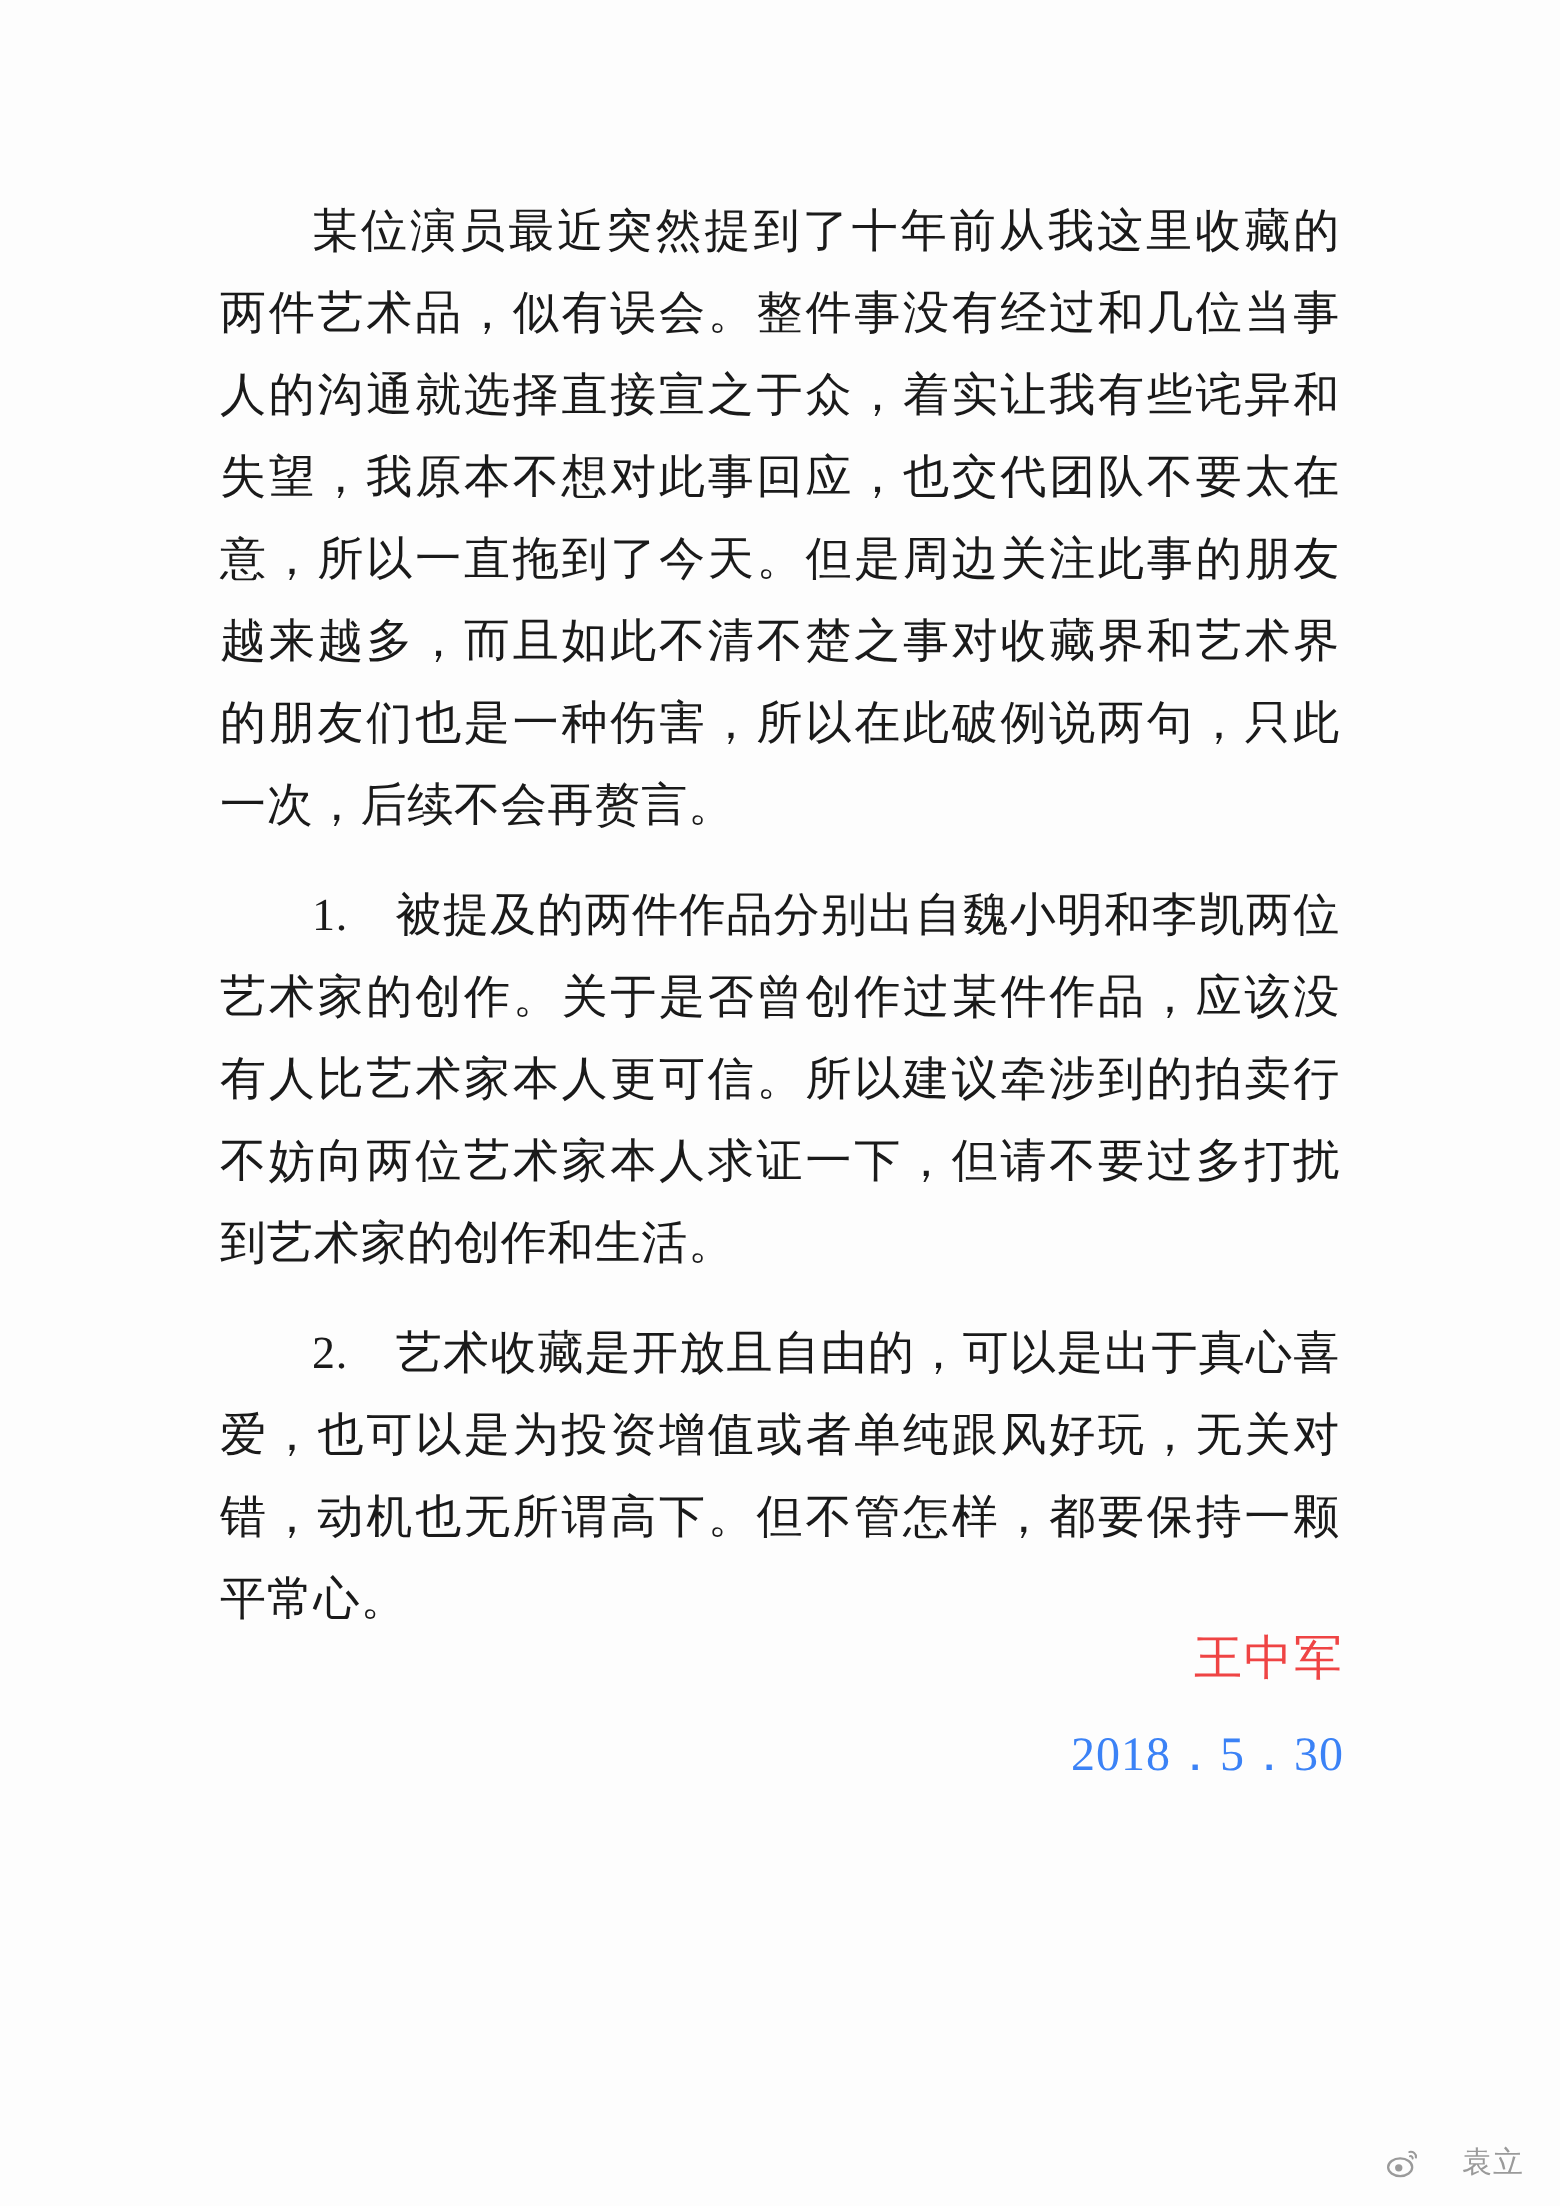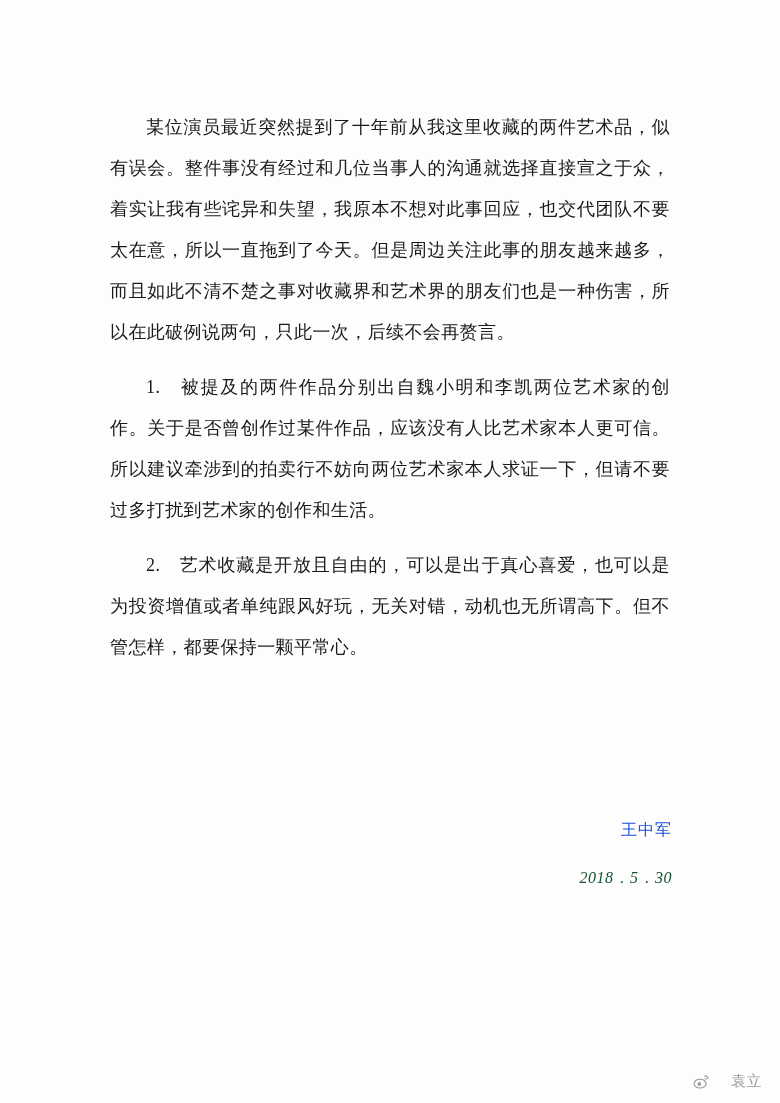--- a/index.html
+++ b/index.html
@@ -23,55 +23,54 @@
     height: 1103px;
     background: #fdfdfd;
   }
   .statement-body {
     position: absolute;
     left: 110px;
     top: 95px;
     width: 560px;
   }
   .para {
-    font-size: 18px;
+    font-size: 23px;
     line-height: 41px;
     text-align: justify;
     text-justify: inter-ideograph;
-    margin: 12px 0 14px 0;
+    margin: 0 0 14px 0;
     letter-spacing: 0.4px;
     color: #1a1a1a;
   }
   .para.indent {
     text-indent: 2em;
   }
   .para.numbered {
     text-indent: 2em;
   }
   .signature-block {
     position: absolute;
     right: 108px;
     top: 812px;
     width: 300px;
     text-align: right;
   }
   .sign-name {
-    font-size: 16px;
+    font-size: 24px;
     line-height: 36px;
-    color: #1d4ed8;
+    color: #ef4444;
     letter-spacing: 1px;
     font-family: Liberation Serif, serif;
   }
   .sign-date {
-    font-size: 16px;
+    font-size: 24px;
     line-height: 36px;
-    color: #14532d;
+    color: #3b82f6;
     margin-top: 12px;
     letter-spacing: 0.5px;
-    font-style: italic;
   }
   .watermark {
     position: absolute;
     right: 18px;
     bottom: 12px;
     display: flex;
     align-items: center;
     gap: 21px;
     color: #9a9a9a;
     font-family: "Liberation Sans", sans-serif;

